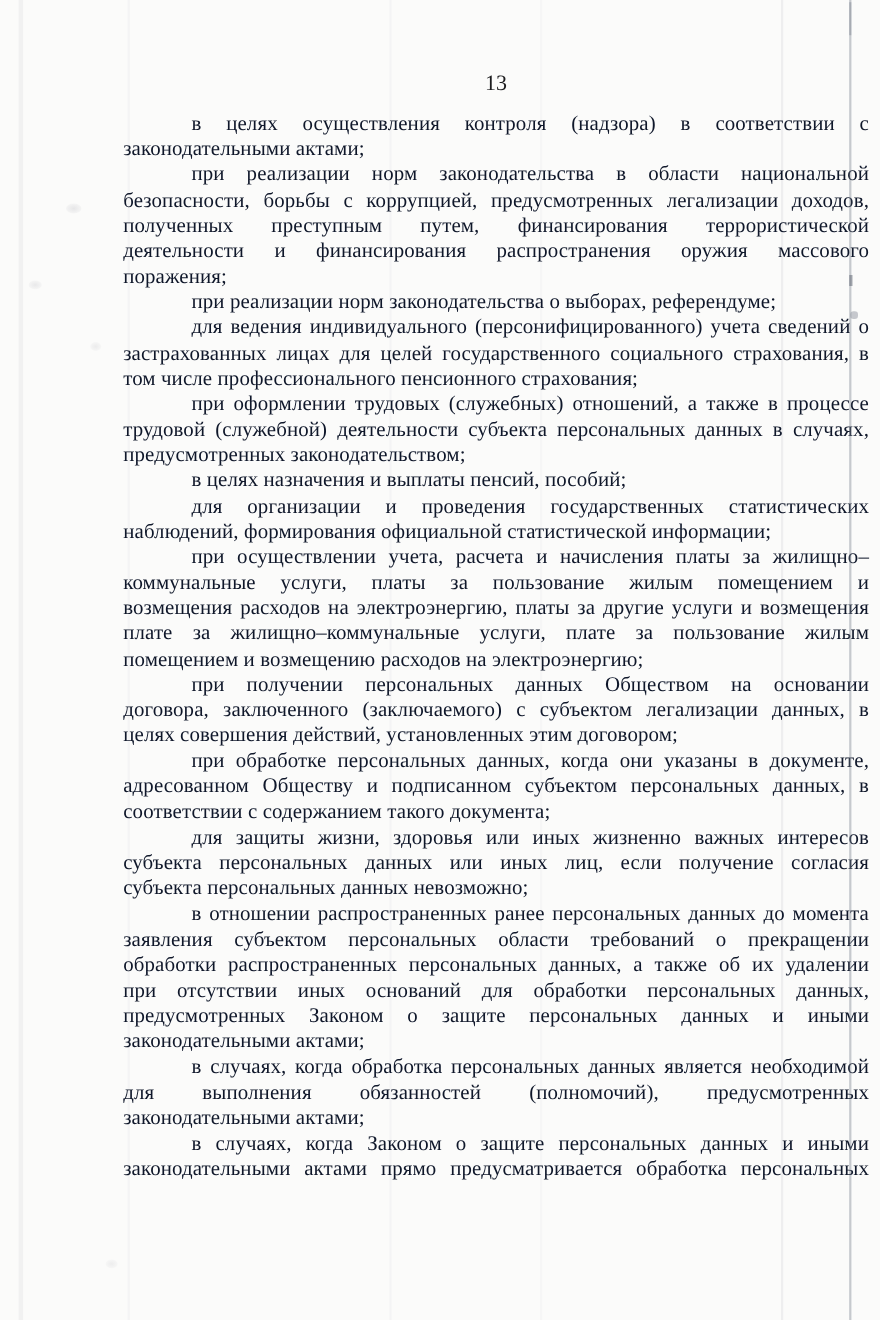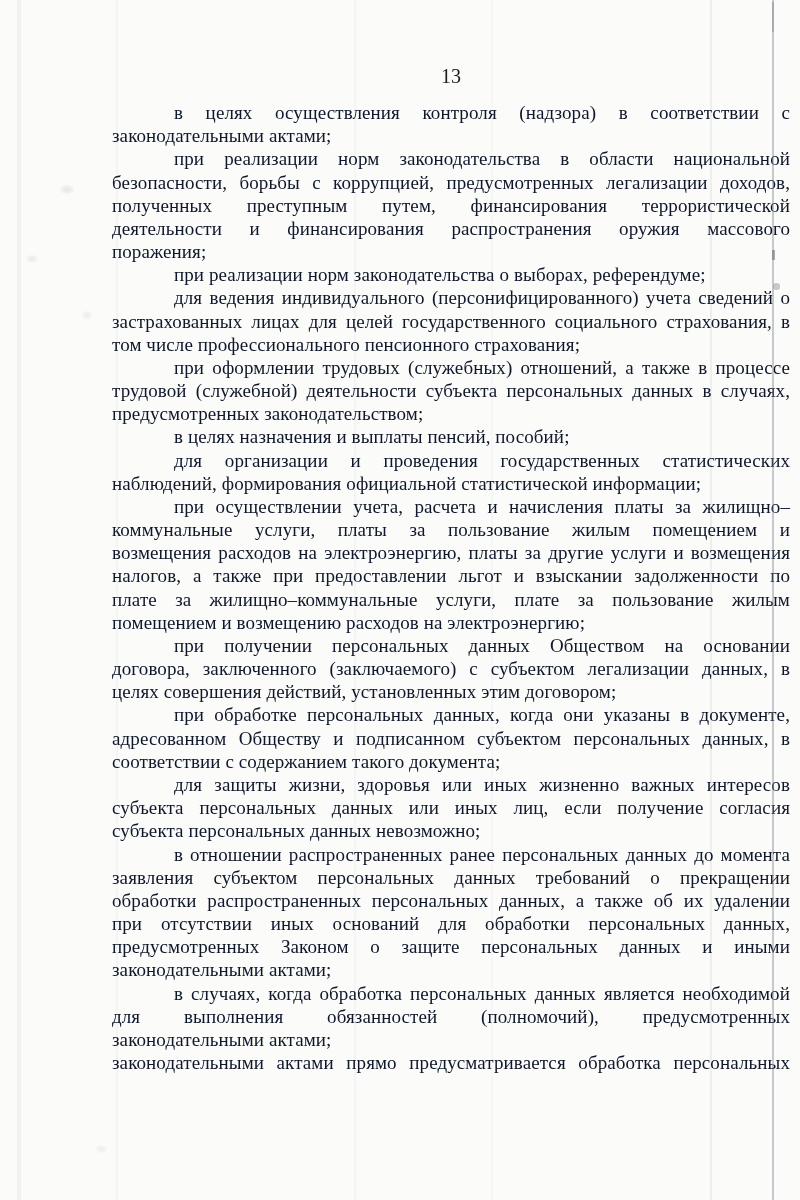--- a/index.html
+++ b/index.html
@@ -112,36 +112,36 @@
       <div class="line last">том числе профессионального пенсионного страхования;</div>
       <div class="line first">при оформлении трудовых (служебных) отношений, а также в процессе</div>
       <div class="line">трудовой (служебной) деятельности субъекта персональных данных в случаях,</div>
       <div class="line last">предусмотренных законодательством;</div>
       <div class="line first last">в целях назначения и выплаты пенсий, пособий;</div>
       <div class="line first">для организации и проведения государственных статистических</div>
       <div class="line last">наблюдений, формирования официальной статистической информации;</div>
       <div class="line first">при осуществлении учета, расчета и начисления платы за жилищно–</div>
       <div class="line">коммунальные услуги, платы за пользование жилым помещением и</div>
       <div class="line">возмещения расходов на электроэнергию, платы за другие услуги и возмещения</div>
-      <div class="line">налогов, а также при предоставлении льгот и взыскании задолженности по</div>
       <div class="line">плате за жилищно–коммунальные услуги, плате за пользование жилым</div>
       <div class="line last">помещением и возмещению расходов на электроэнергию;</div>
       <div class="line first">при получении персональных данных Обществом на основании</div>
       <div class="line">договора, заключенного (заключаемого) с субъектом легализации данных, в</div>
       <div class="line last">целях совершения действий, установленных этим договором;</div>
       <div class="line first">при обработке персональных данных, когда они указаны в документе,</div>
       <div class="line">адресованном Обществу и подписанном субъектом персональных данных, в</div>
       <div class="line last">соответствии с содержанием такого документа;</div>
       <div class="line first">для защиты жизни, здоровья или иных жизненно важных интересов</div>
       <div class="line">субъекта персональных данных или иных лиц, если получение согласия</div>
       <div class="line last">субъекта персональных данных невозможно;</div>
       <div class="line first">в отношении распространенных ранее персональных данных до момента</div>
-      <div class="line">заявления субъектом персональных данных требований о прекращении</div>
+      <div class="line">заявления субъектом персональных области требований о прекращении</div>
       <div class="line">обработки распространенных персональных данных, а также об их удалении</div>
       <div class="line">при отсутствии иных оснований для обработки персональных данных,</div>
       <div class="line">предусмотренных Законом о защите персональных данных и иными</div>
       <div class="line last">законодательными актами;</div>
       <div class="line first">в случаях, когда обработка персональных данных является необходимой</div>
       <div class="line">для выполнения обязанностей (полномочий), предусмотренных</div>
       <div class="line last">законодательными актами;</div>
+      <div class="line first">в случаях, когда Законом о защите персональных данных и иными</div>
       <div class="line">законодательными актами прямо предусматривается обработка персональных</div>
     </div>
 </div>
 
 </body></html>

